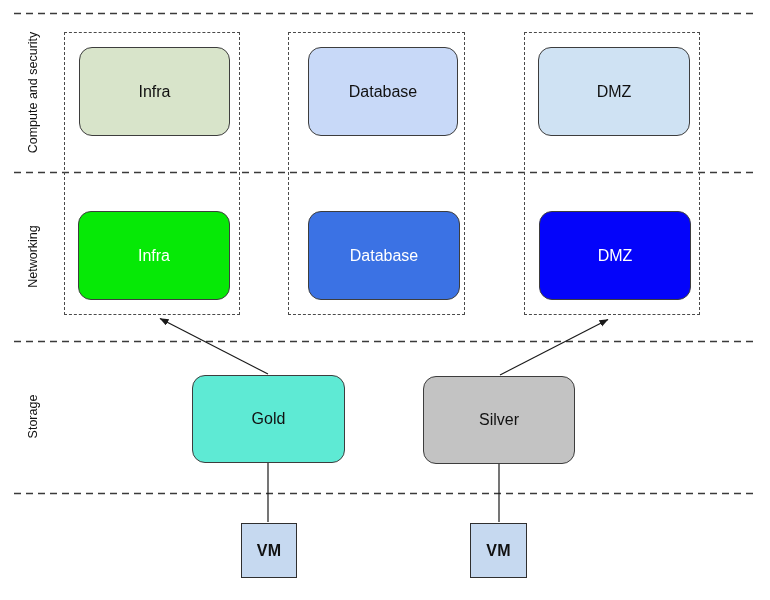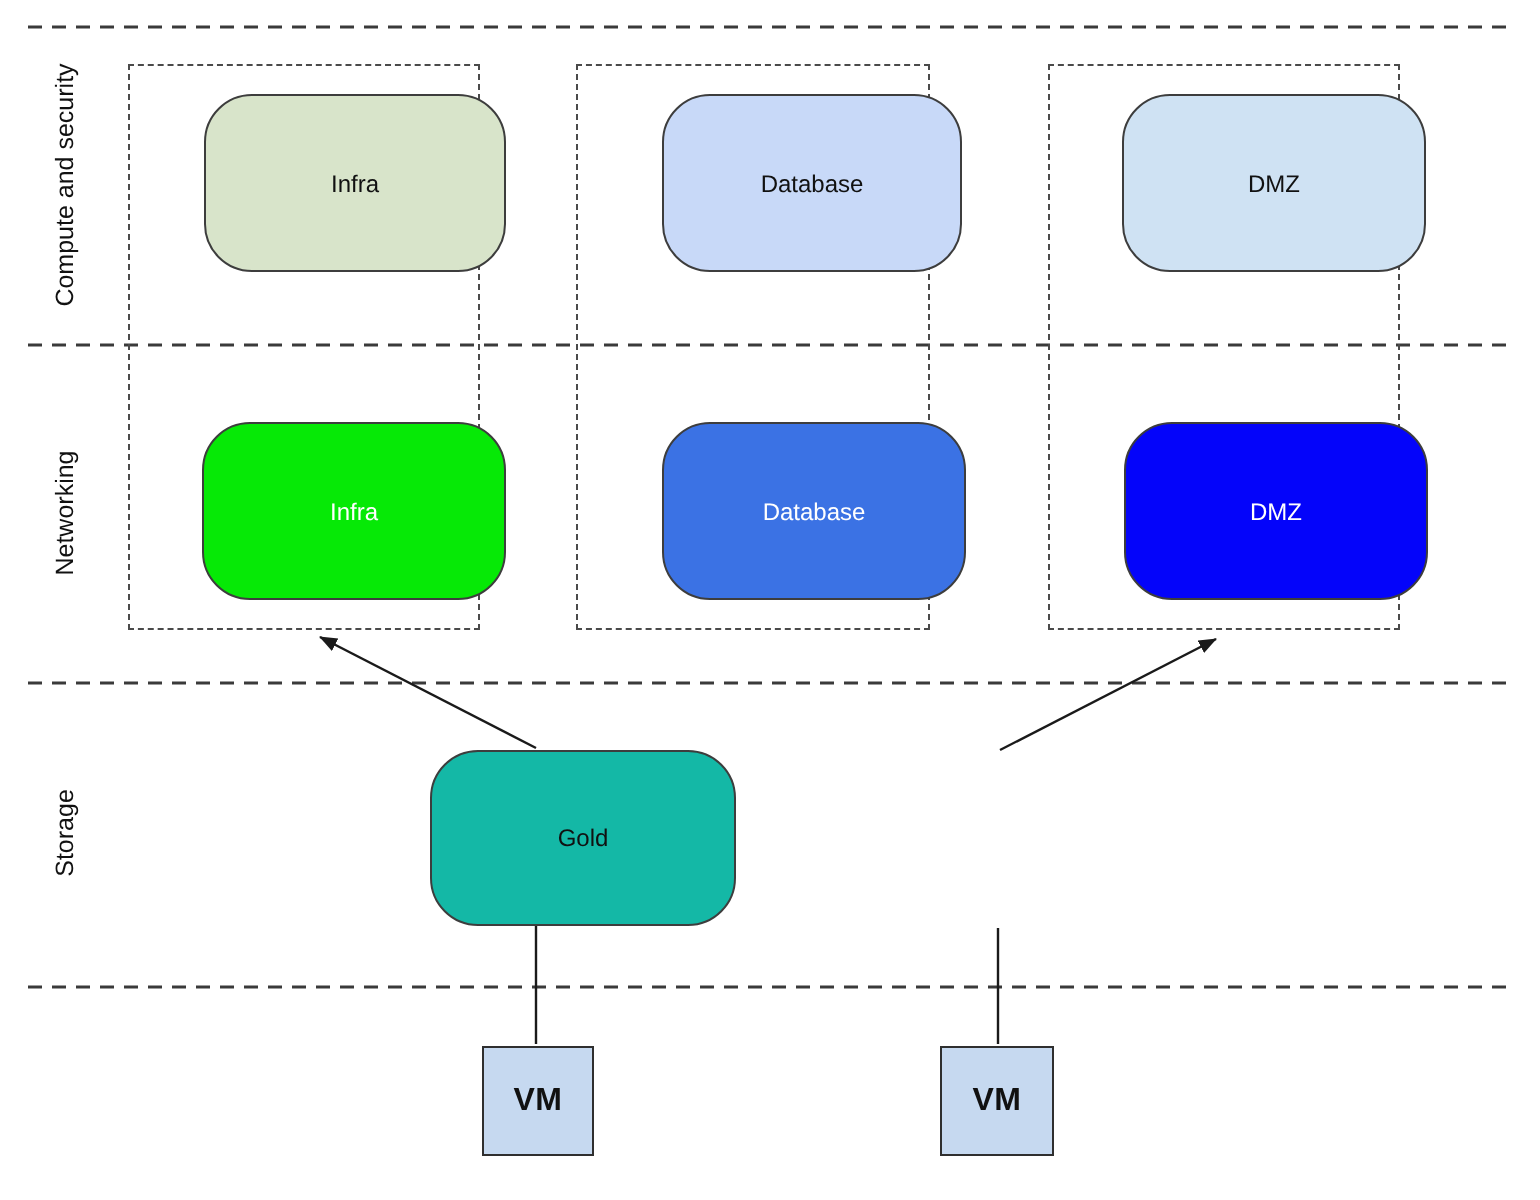--- a/index.html
+++ b/index.html
@@ -31,26 +31,25 @@
   .group-rect {
     position: absolute;
     border: 1px dashed #4a4a4a;
     box-sizing: border-box;
     background: transparent;
   }
   .node {
     position: absolute;
     box-sizing: border-box;
     border: 1px solid #3d3d3d;
-    border-radius: 24px;
+    border-radius: 13px;
     display: flex;
     align-items: center;
     justify-content: center;
-    font-size: 12px;
-    margin-left: 23px;
+    font-size: 16px;
   }
   .vm-node {
     position: absolute;
     box-sizing: border-box;
     border: 1.5px solid #2f2f2f;
     display: flex;
     align-items: center;
     justify-content: center;
     font-size: 16px;
     font-weight: bold;
@@ -89,18 +88,19 @@
   <div class="group-rect" style="left:524px; top:32px; width:176px; height:283px;"></div>
 
   <div class="node" style="left: 79px; top: 47px; width: 151px; height: 89px; background-color: rgb(216, 228, 202); color: rgb(17, 17, 17);">Infra</div>
   <div class="node" style="left: 308px; top: 47px; width: 150px; height: 89px; background-color: rgb(200, 217, 248); color: rgb(17, 17, 17);">Database</div>
   <div class="node" style="left: 538px; top: 47px; width: 152px; height: 89px; background-color: rgb(207, 226, 243); color: rgb(17, 17, 17);">DMZ</div>
 
   <div class="node" style="left: 78px; top: 211px; width: 152px; height: 89px; background-color: rgb(6, 233, 6); color: rgb(255, 255, 255);">Infra</div>
   <div class="node" style="left: 308px; top: 211px; width: 152px; height: 89px; background-color: rgb(59, 114, 228); color: rgb(255, 255, 255);">Database</div>
   <div class="node" style="left: 539px; top: 211px; width: 152px; height: 89px; background-color: rgb(4, 4, 250); color: rgb(255, 255, 255);">DMZ</div>
 
-  <div class="node" style="left: 192px; top: 375px; width: 153px; height: 88px; background-color: #14b8a6; color: rgb(17, 17, 17);">Gold</div>
+  <div class="node" style="left: 192px; top: 375px; width: 153px; height: 88px; background-color: #5eead4; color: rgb(17, 17, 17);">Gold</div>
+  <div class="node" style="left: 423px; top: 376px; width: 152px; height: 88px; background-color: rgb(195, 195, 195); color: rgb(17, 17, 17);">Silver</div>
 
   <div class="vm-node" style="left: 241px; top: 523px; width: 56px; height: 55px; background-color: rgb(198, 217, 240); color: rgb(17, 17, 17);">VM</div>
   <div class="vm-node" style="left: 470px; top: 523px; width: 57px; height: 55px; background-color: rgb(198, 217, 240); color: rgb(17, 17, 17);">VM</div>
 
 </div>
 
 </body></html>

